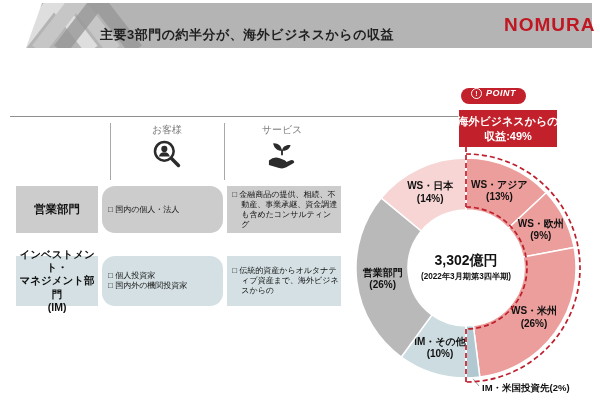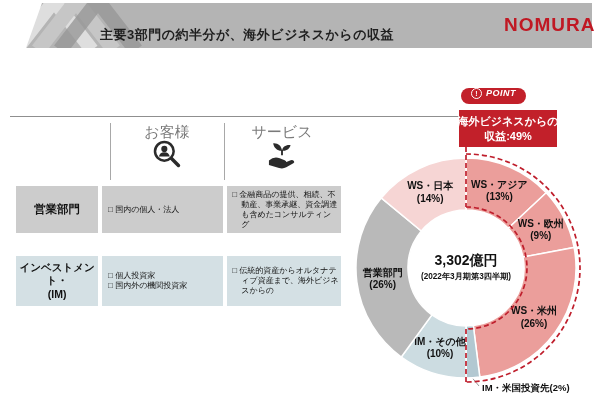--- a/index.html
+++ b/index.html
@@ -11,30 +11,30 @@
   .motif{position:absolute;left:8px;top:3px;}
   .slide-title{position:absolute;left:100px;top:26px;font-size:13px;font-weight:bold;color:#1f1f1f;letter-spacing:.5px;}
   .logo{position:absolute;left:504px;top:14px;font-size:19px;font-weight:bold;color:#c01823;letter-spacing:1px;}
 
   
   .subtitle{position:absolute;left:12px;top:88px;font-size:9.5px;font-weight:bold;color:#3f3f3f;}
   .subtitle-rule{position:absolute;left:10px;top:116px;width:449px;height:1px;background:#8f8f8f;}
 
   
   .vdiv{position:absolute;top:123px;height:57px;width:1px;background:#a8a8a8;}
-  .colhead{position:absolute;top:123px;font-size:15px;color:#7a7a7a;text-align:center;}
+  .colhead{position:absolute;top:123px;font-size:10px;color:#7a7a7a;text-align:center;}
   .colicon{position:absolute;top:138px;text-align:center;}
 
   
   .trow{position:absolute;left:16px;width:325px;display:flex;}
   .cell{box-sizing:border-box;height:100%;}
   .c-label{width:90px;margin-right:4px;display:flex;flex-direction:column;justify-content:center;
            align-items:center;text-align:center;font-weight:bold;color:#111;font-size:10.5px;line-height:1.25;}
   .c-cust{width:132px;margin-right:4px;display:flex;flex-direction:column;justify-content:center;
-          padding:3px 2px 3px 6px;font-size:8px;line-height:1.25;color:#111;}
+          padding:3px 2px 3px 6px;font-size:8px;line-height:1.25;color:#111;border-radius:13px;}
   .c-serv{width:124px;display:flex;flex-direction:column;justify-content:center;
           padding:3px 2px 3px 5px;font-size:8px;line-height:1.25;color:#111;}
   .bullet{text-indent:-9px;padding-left:9px;}
   .trow .cell{background:var(--rowcolor);}
 
   
   .point-badge{position:absolute;left:461px;top:88px;width:65px;height:16px;background:#c2202a;
                border-radius:9px;display:flex;justify-content:center;gap:4px;}
   .point-bang{width:9px;height:9px;border:1.3px solid #fff;border-radius:50%;color:#fff;font-size:7px;
               font-weight:bold;line-height:9px;text-align:center;}
@@ -92,20 +92,21 @@
       <div class="bullet">□ 国内の個人・法人</div>
     </div>
     <div class="cell c-serv">
       <div class="bullet">□ 金融商品の提供、相続、不動産、事業承継、資金調達も含めたコンサルティング</div>
     </div>
   </div>
 
   <div class="trow" style="top:256px;height:50px;--rowcolor:#d4e0e4">
     <div class="cell c-label">
       <div>インベストメント・</div>
+      <div>マネジメント部門</div>
       <div>(IM)</div>
     </div>
     <div class="cell c-cust">
       <div class="bullet">□ 個人投資家</div>
       <div class="bullet">□ 国内外の機関投資家</div>
     </div>
     <div class="cell c-serv">
       <div class="bullet">□ 伝統的資産からオルタナティブ資産まで、海外ビジネスからの</div>
     </div>
   </div>

